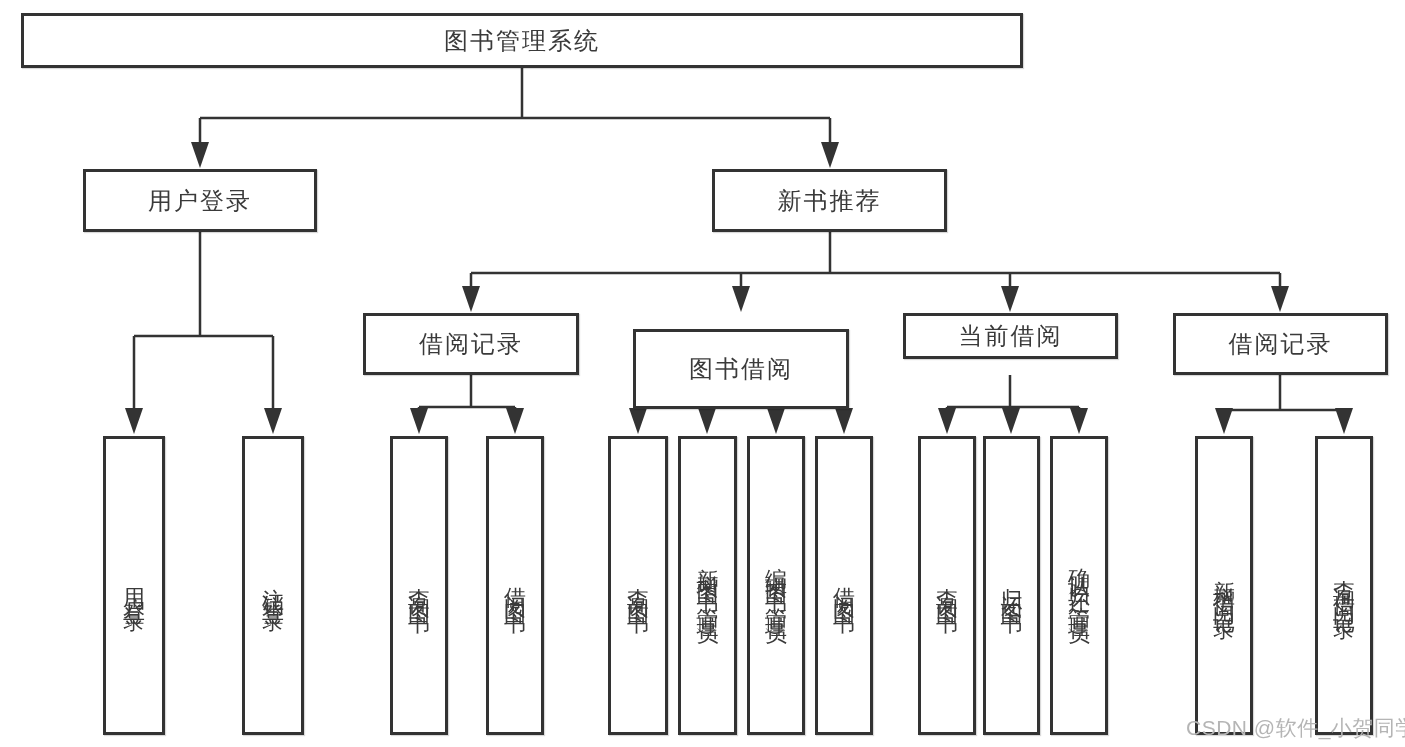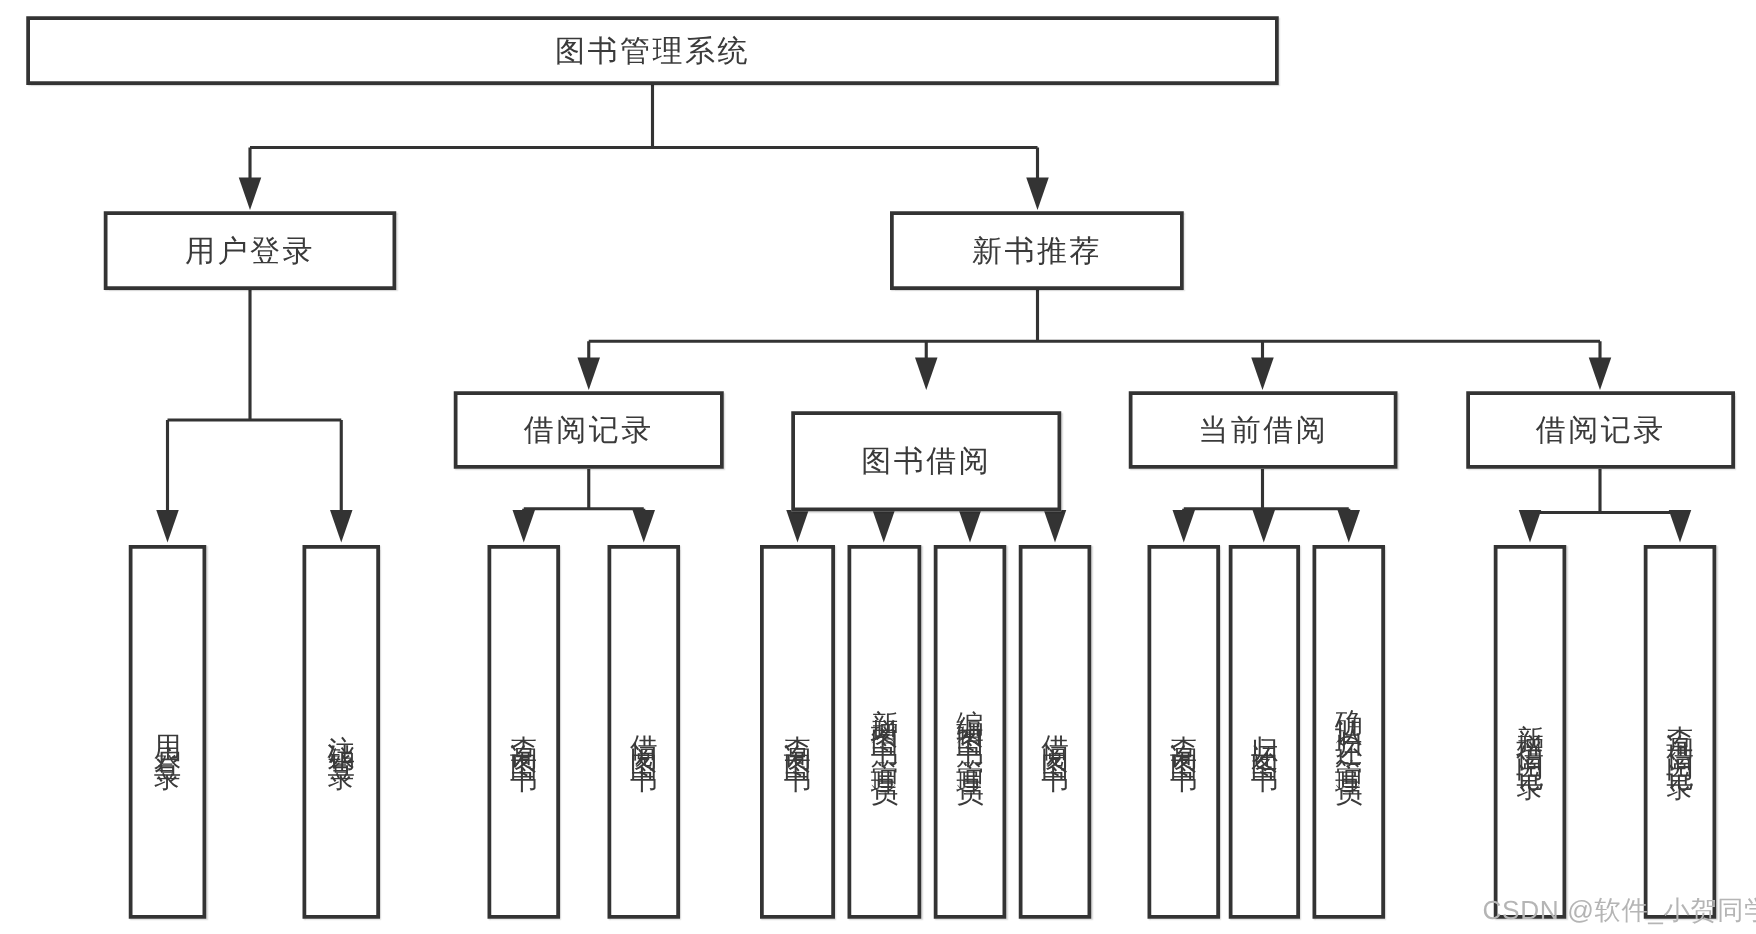--- a/index.html
+++ b/index.html
@@ -101,21 +101,21 @@
     </g>
   </svg>
 
   <div class="node h-node" style="left:21px; top:13px; width:1002px; height:55px;">图书管理系统</div>
 
   <div class="node h-node" style="left:83px; top:169px; width:234px; height:63px;">用户登录</div>
   <div class="node h-node" style="left:712px; top:169px; width:235px; height:63px;">新书推荐</div>
 
   <div class="node h-node" style="left:363px; top:313px; width:216px; height:62px;">借阅记录</div>
   <div class="node h-node" style="left:633px; top:313px; width:216px; height:80px;margin-top:16px;">图书借阅</div>
-  <div class="node h-node" style="left:903px; top:313px; width:215px; height:62px;">当前借阅</div>
+  <div class="node h-node" style="left:903px; top:313px; width:215px; height:46px;">当前借阅</div>
   <div class="node h-node" style="left:1173px; top:313px; width:215px; height:62px;">借阅记录</div>
 
   <div class="node v-node" style="left:103px; top:436px; width:62px; height:299px;">用户登录</div>
   <div class="node v-node" style="left:242px; top:436px; width:62px; height:299px;">注销登录</div>
 
   <div class="node v-node" style="left:390px; top:436px; width:58px; height:299px;">查询图书</div>
   <div class="node v-node" style="left:486px; top:436px; width:58px; height:299px;">借阅图书</div>
 
   <div class="node v-node" style="left:608px; top:436px; width:60px; height:299px;">查询图书</div>
   <div class="node v-node" style="left:678px; top:436px; width:59px; height:299px;">新增图书（管理员）</div>

